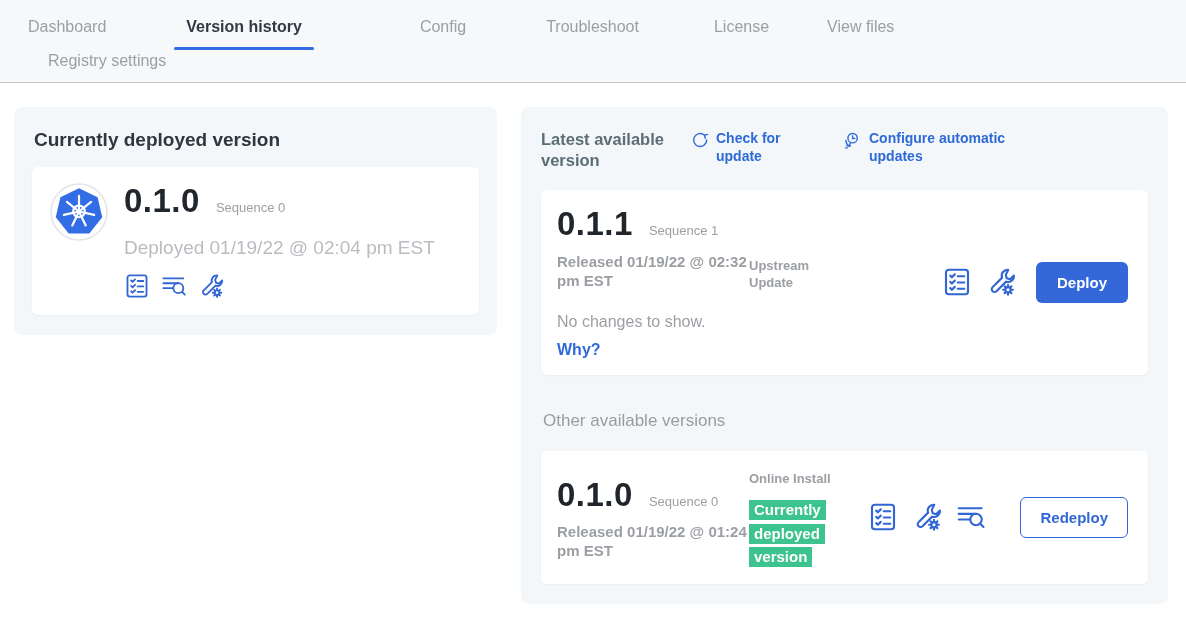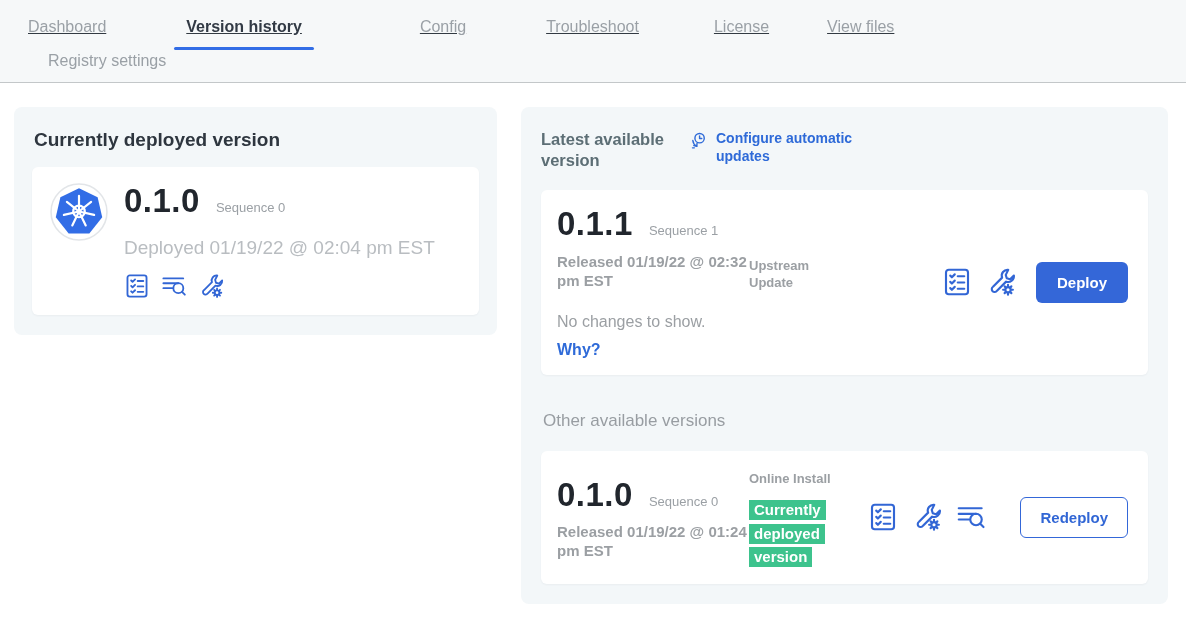--- a/index.html
+++ b/index.html
@@ -8,21 +8,21 @@
     width:1186px; height:640px; overflow:hidden;
     background:#ffffff;
     font-family:"Liberation Sans", sans-serif;
     color:#323a42;
   }
   svg { display:block; }
   .stroke-ic { fill:none; stroke:currentColor; stroke-width:1.7; stroke-linecap:round; stroke-linejoin:round; }
 
   
   .nav { background:#f6f8f9; border-bottom:1px solid #c3c7c9; }
-  .nav-row1 { display:flex; align-items:flex-start; padding:0 0 0 28px;text-decoration:underline; }
+  .nav-row1 { display:flex; align-items:flex-start; padding:0 0 0 28px; }
   .tab {
     position:relative; font-size:16px; font-weight:normal; color:#9aa0a6;
     padding:18px 0 14px; cursor:pointer; white-space:nowrap;
   }
   .tab:nth-child(1){ margin-right:80px; }
   .tab:nth-child(2){ margin-right:118px; }
   .tab:nth-child(3){ margin-right:80px; }
   .tab:nth-child(4){ margin-right:75px; }
   .tab:nth-child(5){ margin-right:58px; }
   .tab.active { color:#323a45; font-weight:bold; }
@@ -233,20 +233,26 @@
       </div>
     </div>
   </div>
 
   <div class="panel right-panel">
 
     <div class="panel-header">
       <div class="panel-heading">Latest available version</div>
       <div class="header-action">
         <svg class="a-icon">
+            <use href="#ic-refresh"></use>
+          </svg>
+        <span class="action-label w-narrow">Check for update</span>
+      </div>
+      <div class="header-action">
+        <svg class="a-icon">
             <use href="#ic-schedule"></use>
           </svg>
         <span class="action-label w-mid">Configure automatic updates</span>
       </div>
     </div>
 
     <div class="version-card">
       <div class="vc-col1">
         <div class="version-row">
           <span class="version-number">0.1.1</span>

